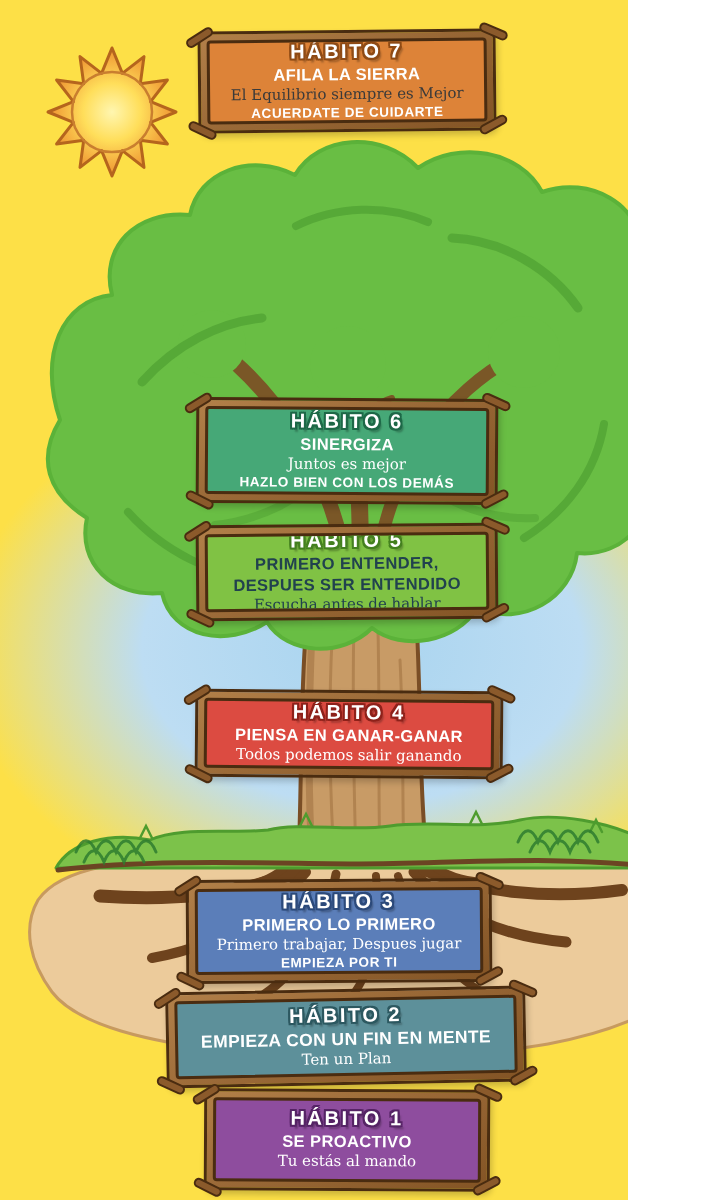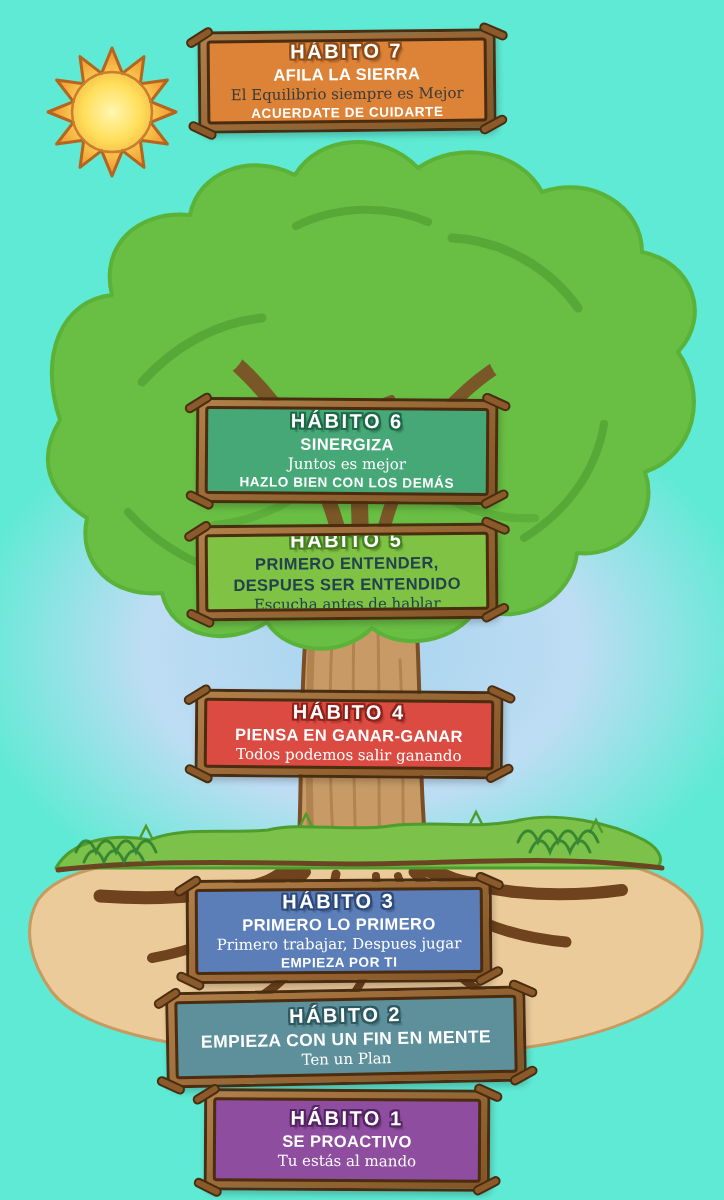--- a/index.html
+++ b/index.html
@@ -1,19 +1,19 @@
 <!DOCTYPE html>
 <html><head>
 <meta charset="utf-8">
 <style>
   * { margin:0; padding:0; box-sizing:border-box; }
   html,body { background:#ffffff; }
   .poster {
-    position:relative; width:724px; height:1200px;
-    background:#5eead4; overflow:hidden;
+    position:relative; width:628px; height:1200px;
+    background:#fde047; overflow:hidden;
     font-family:"Liberation Sans", sans-serif;
   }
   .scene { position:absolute; inset:0; width:724px; height:1200px; }
 
   
   .sign {
     position:absolute; padding:6px;
     background:linear-gradient(155deg,#B28049 0%, #9A6937 45%, #835425 100%);
     border:3px solid #4A2C10; border-radius:9px;
     box-shadow:2px 4px 6px rgba(0,0,0,.20);

